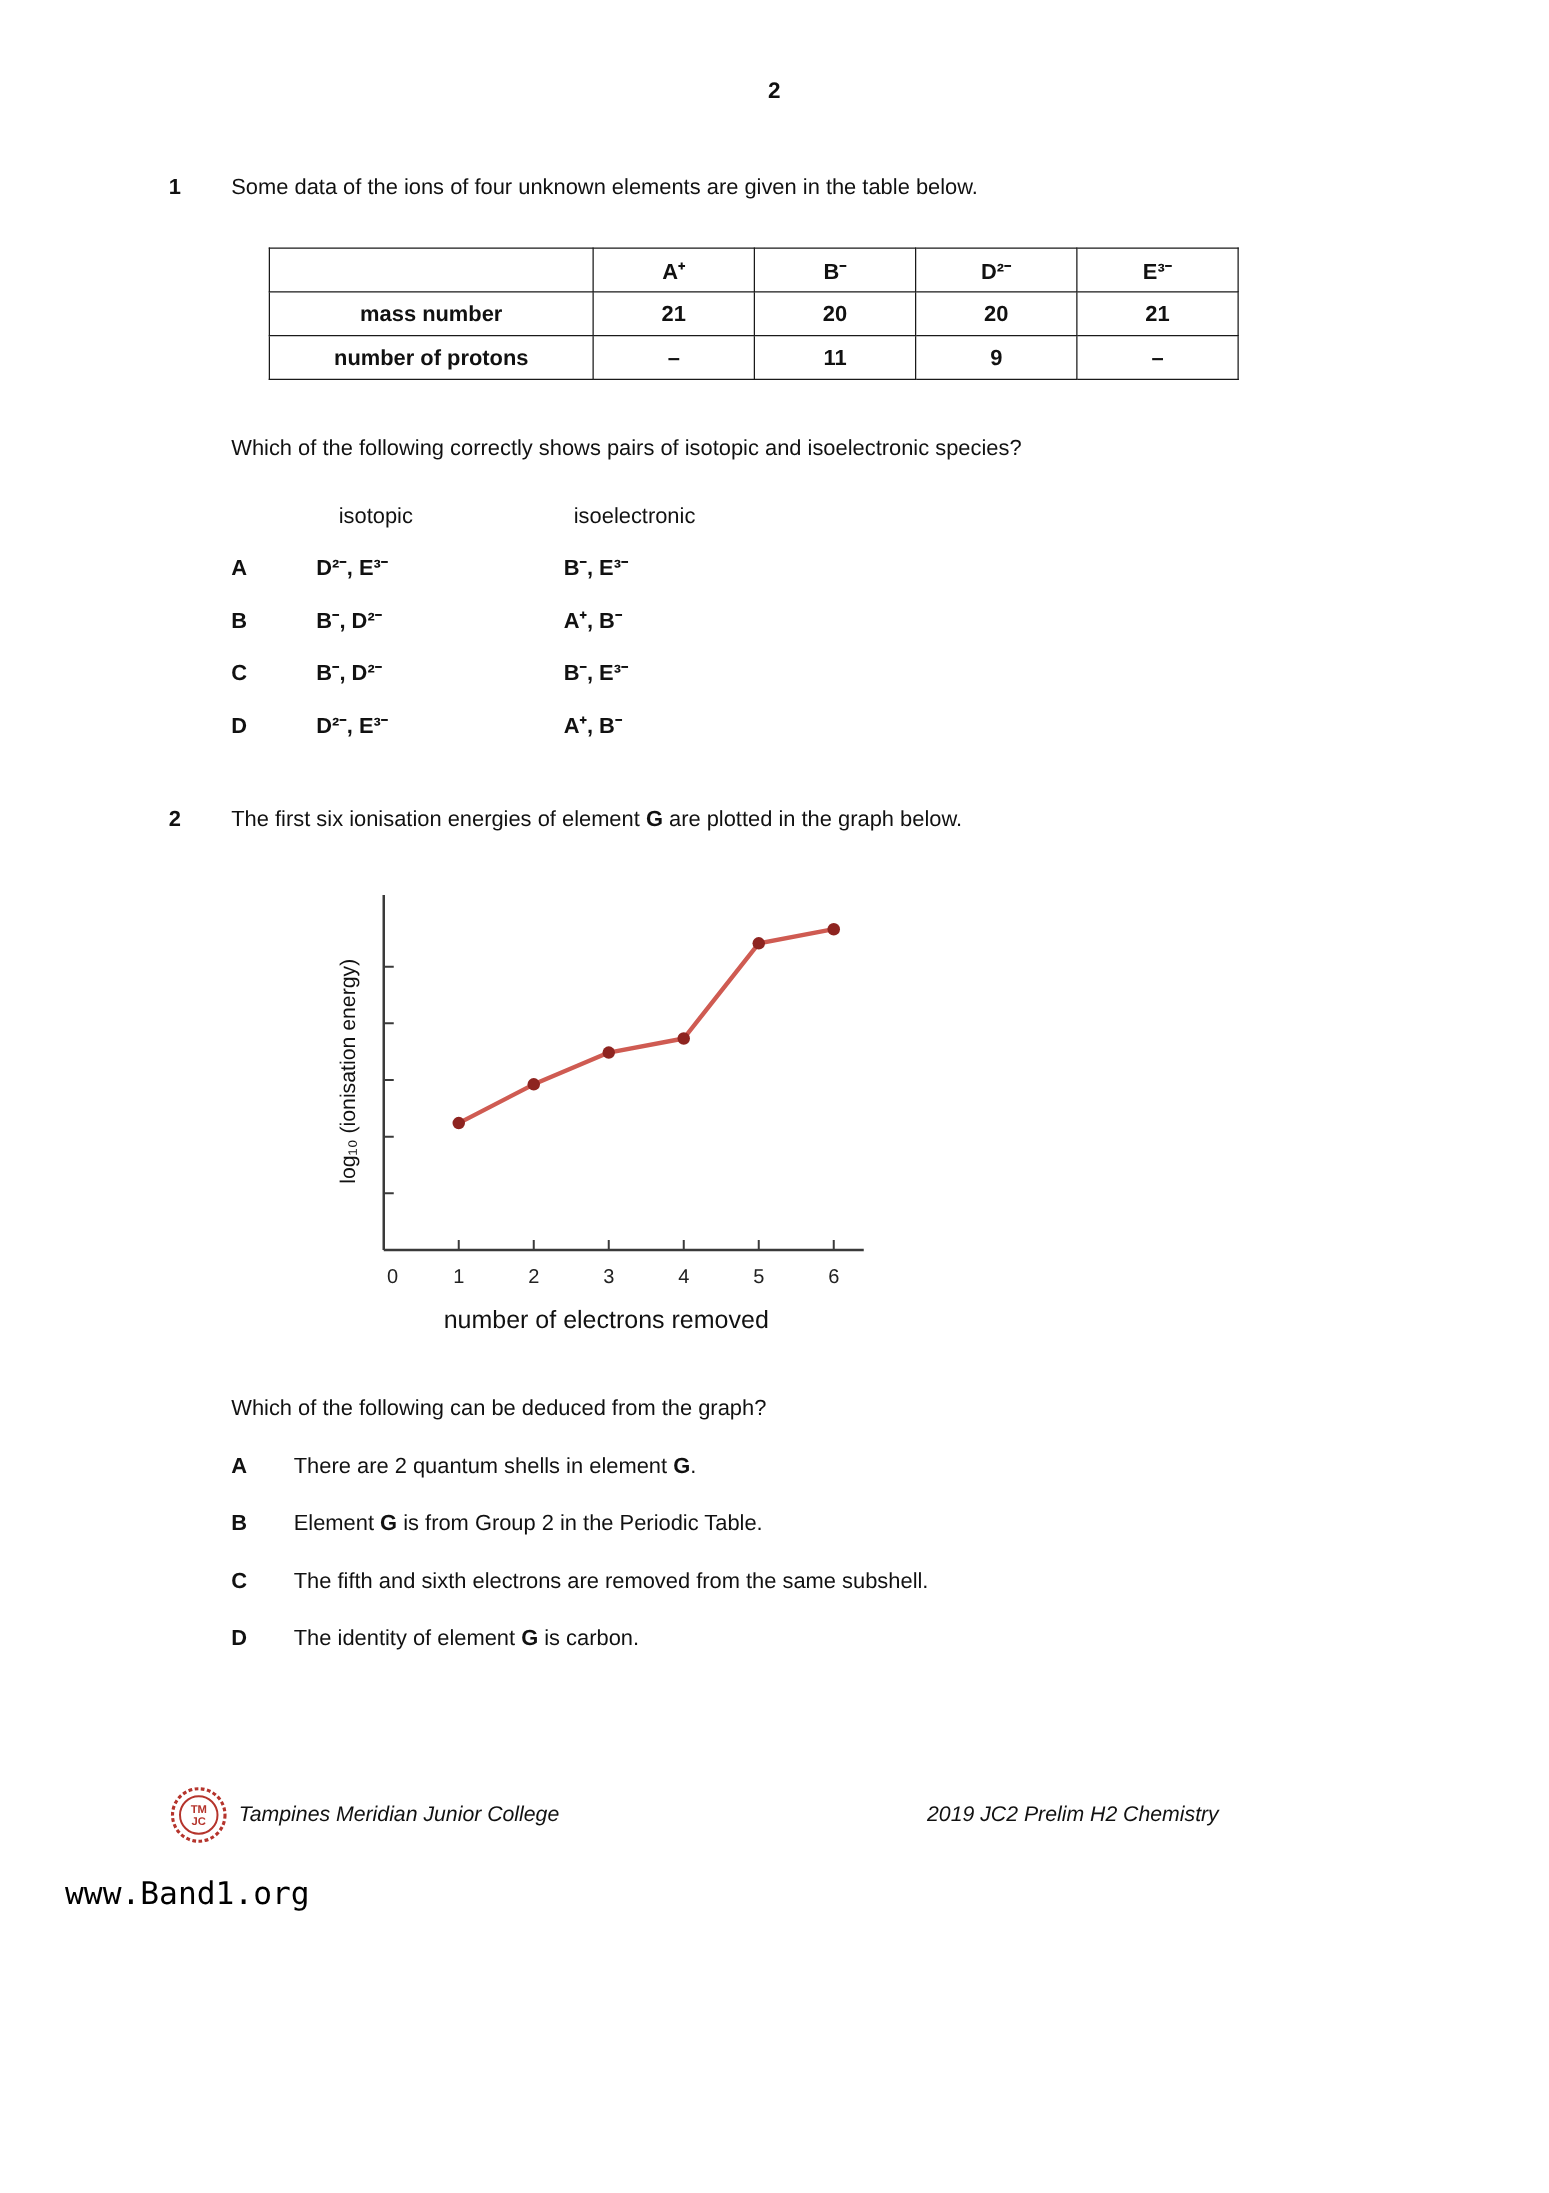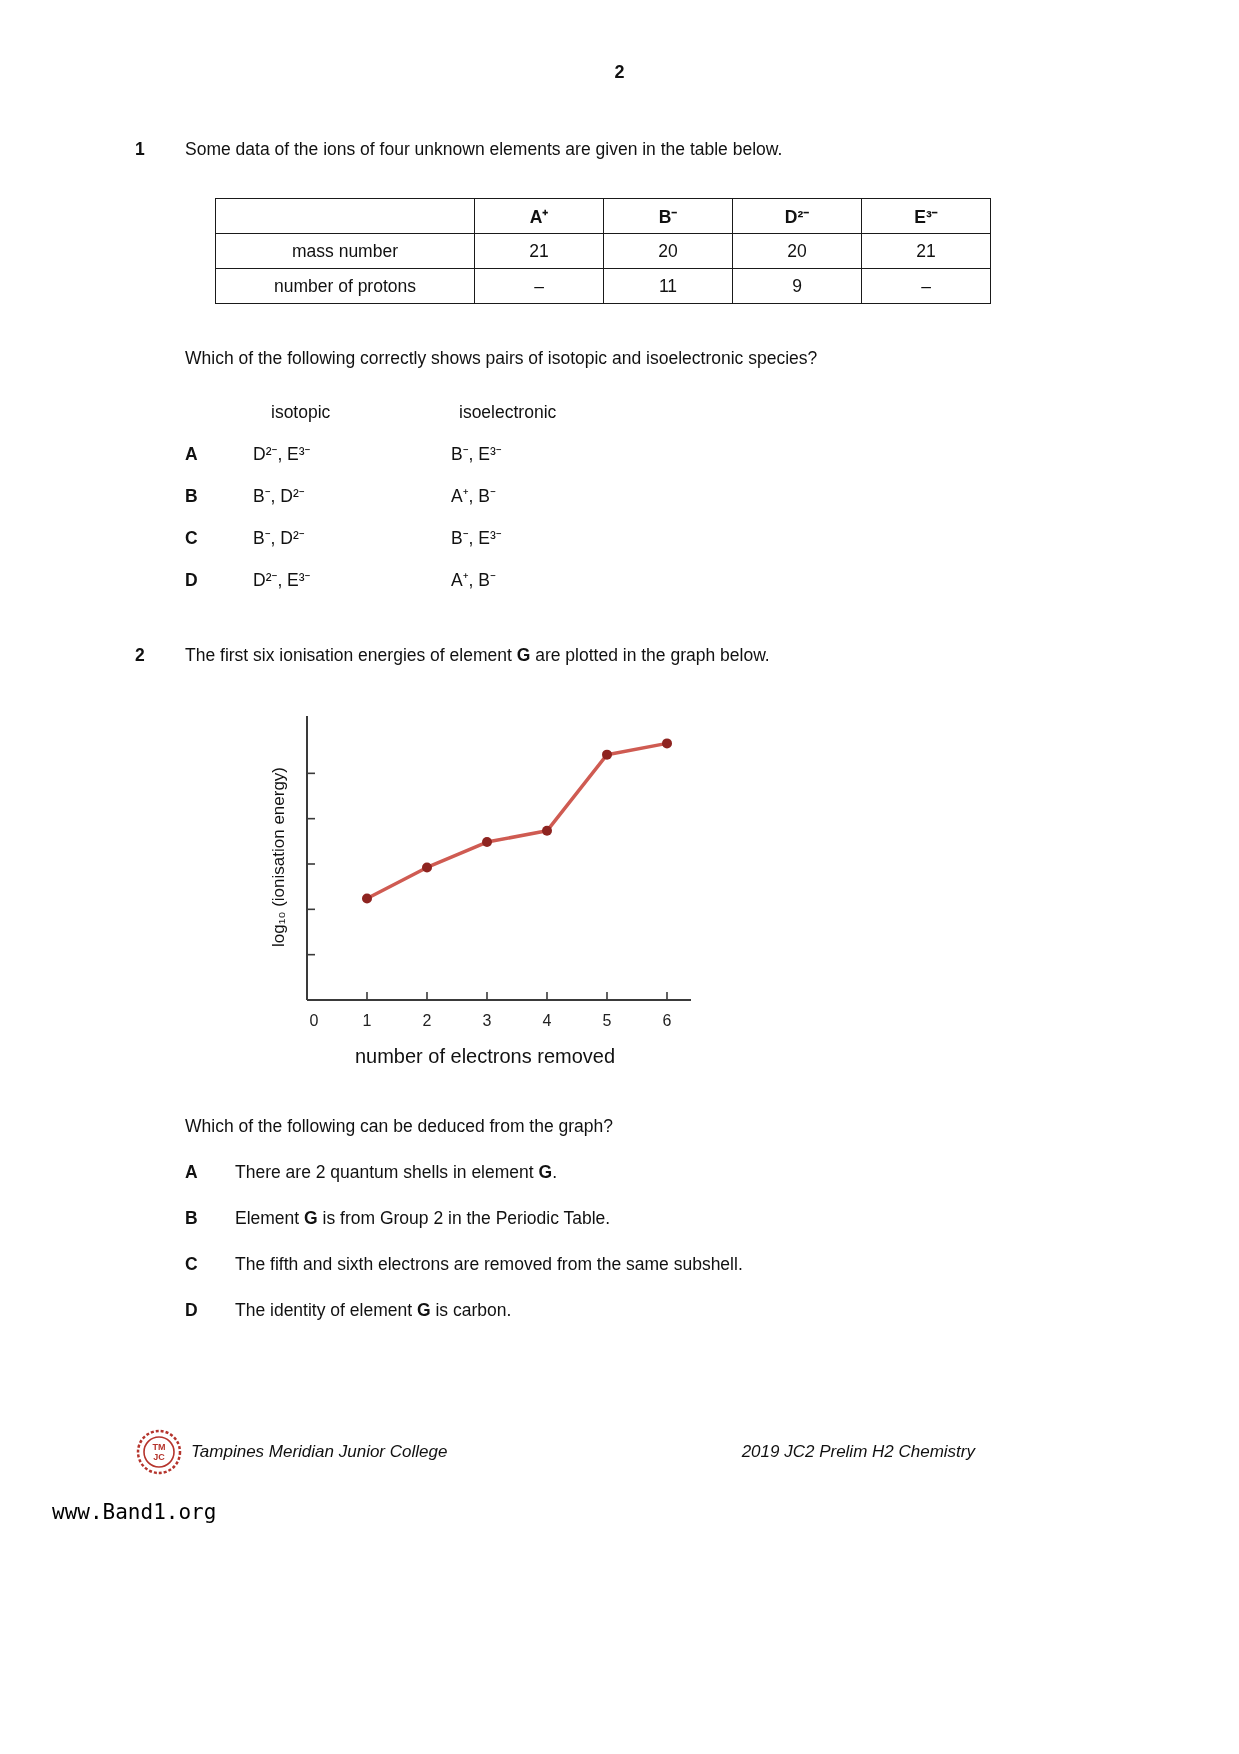--- a/index.html
+++ b/index.html
@@ -11,33 +11,33 @@
 
   .q-row { display:flex; margin-left:135px; margin-right:120px; }
   .q-num { width:50px; font-weight:bold; flex:0 0 50px; }
   .q-text { flex:1; }
 
   .q1-row { margin-top:56px; }
 
   table.ion-table { border-collapse:collapse; margin:38px 0 0 215px; }
   table.ion-table th, table.ion-table td {
     border:1.6px solid #1a1a1a; height:34px; text-align:center; padding:0 8px;
-    font-size:17.5px; font-weight:normal;
+    font-size:17.5px; font-weight:bold;
   }
   table.ion-table .label-col { width:242px; }
   table.ion-table .data-col { width:112px; }
   table.ion-table thead th { font-weight:bold; }
 
   .q1-question { margin:44px 120px 0 185px; }
 
   .choices { margin:30px 0 0 185px; }
   .choice-row { display:grid; grid-template-columns:68px 170px 220px; margin-top:16px; line-height:26px; }
   .choice-row.choice-head { margin-top:0;gap:18px; }
   .choice-row .c-letter { font-weight:bold; }
-  .choice-row .ions { font-weight:normal; }
+  .choice-row .ions { font-weight:bold; }
   .choice-row:not(.choice-head) .c-isoe { padding-left:28px; }
 
   .q2-row { margin-top:52px; }
 
   .chart-wrap { position:relative; margin:38px 0 0 265px; width:440px; }
   .y-label {
     position:absolute; left:-136px; top:143px; width:300px; text-align:center;
     transform:rotate(-90deg); font-size:17px; color:#111;
   }
   .x-label { width:440px; text-align:center; margin-top:2px; font-size:20px; }
@@ -51,21 +51,21 @@
   .footer {
     position:absolute; top:1428px; left:135px; right:264px;
     display:flex; align-items:center; justify-content:space-between;gap:16px;
   }
   .footer-left { display:flex; align-items:center; }
   .logo { width:48px; height:48px; margin-right:8px; }
   .college, .exam { font-style:italic; font-size:17px; }
 
   .band1 {
     position:absolute; top:1500px; left:52px;
-    font-family:"DejaVu Sans Mono", monospace; font-size:21px; color:#000;
+    font-family:"DejaVu Sans Mono", monospace; font-size:25px; color:#000;
   }
 </style>
 </head>
 <body>
 
 <div class="page-number">2</div>
 
 <div class="q-row q1-row">
   <span class="q-num">1</span>
   <span class="q-text">Some data of the ions of four unknown elements are given in the table below.</span>

